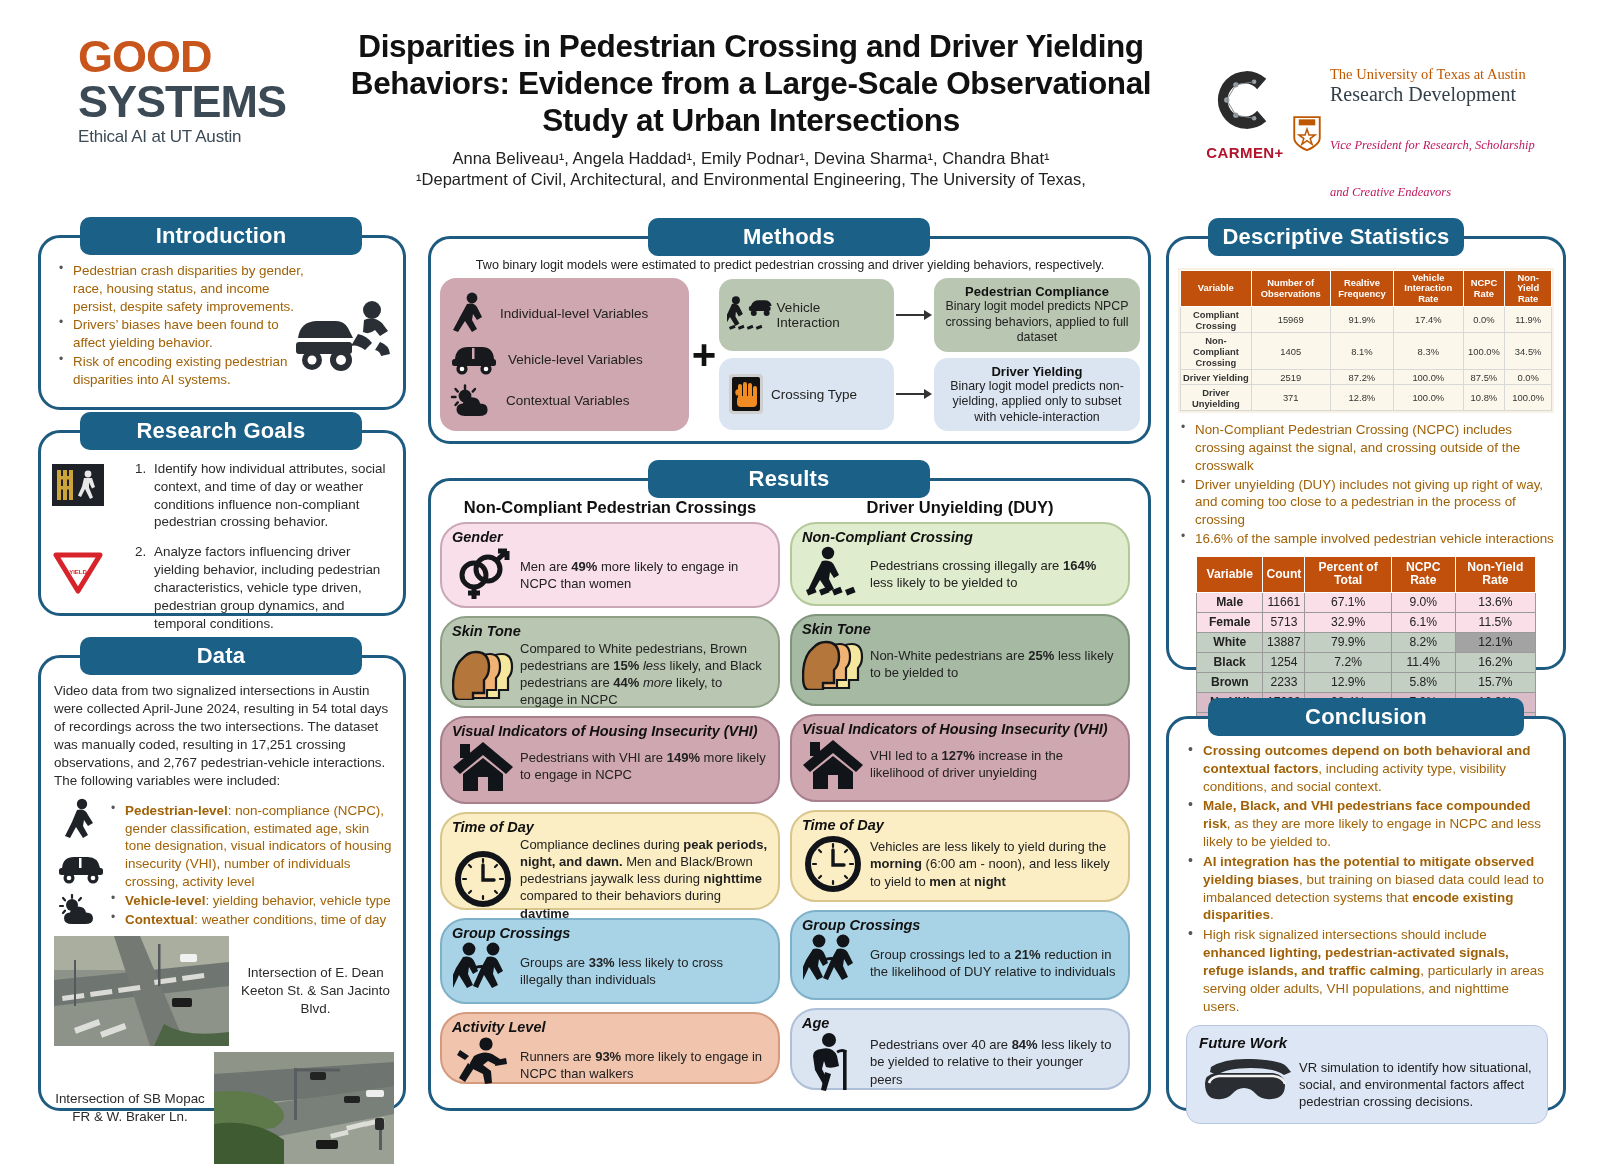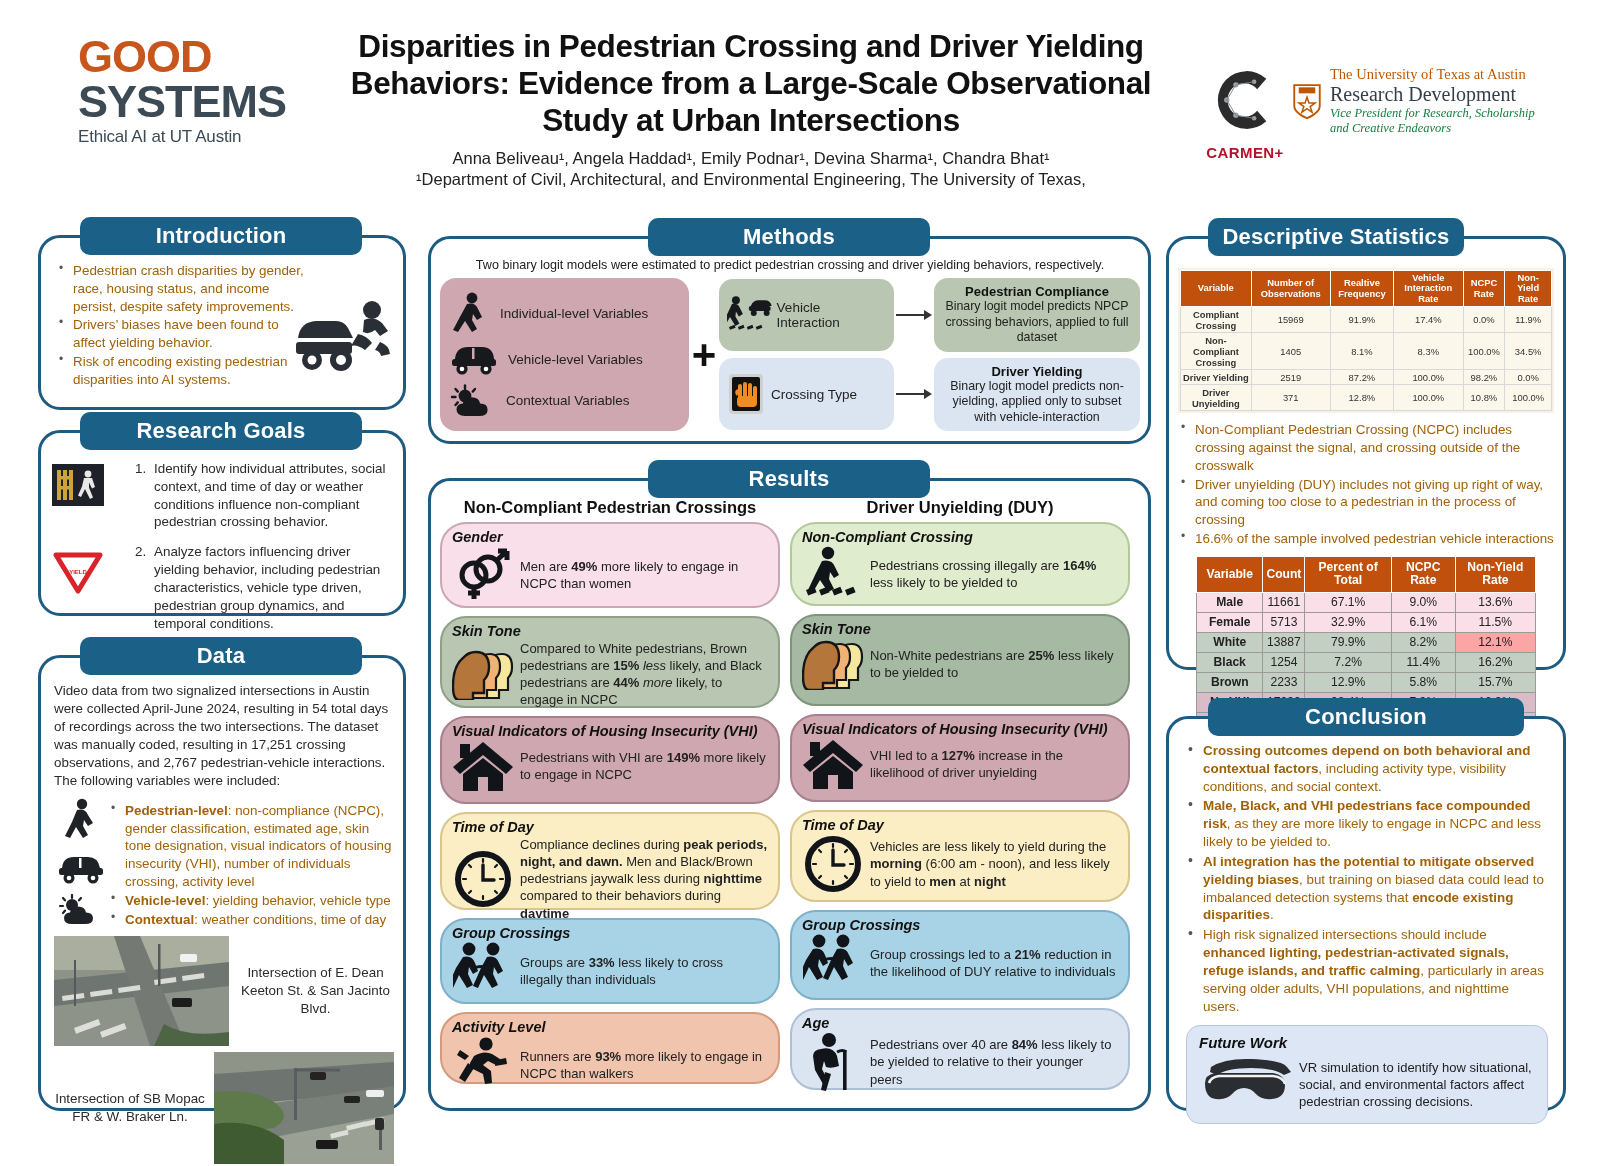--- a/index.html
+++ b/index.html
@@ -27,21 +27,21 @@
 
   .carmen { position:absolute; left:1199px; top:62px; width:92px; text-align:center; }
   .carmen-c { width:76px; height:76px; margin:0 auto; }
   .carmen-txt { font-size:15px; font-weight:bold; color:#b3132b; letter-spacing:0.4px; margin-top:2px;}
 
   .utlogo { position:absolute; left:1292px; top:66px; width:260px; display:flex; gap:8px; }
   .ut-shield { width:30px; flex:0 0 30px; }
   .ut-lines { flex:1; }
   .ut-l1 { font-family:"Liberation Serif", serif; font-size:14.5px; color:#bf5700; line-height:1.15;}
   .ut-l2 { font-family:"Liberation Serif", serif; font-size:20px; color:#333f48; line-height:1.15;}
-  .ut-l3 { font-family:"Liberation Serif", serif; font-size:12.5px; font-style:italic; color:#15803d; line-height:1.2;}
+  .ut-l3 { font-family:"Liberation Serif", serif; font-size:12.5px; font-style:italic; color:#be185d; line-height:1.2;margin-top:32px;}
 
   
   .panel { position:absolute; border:3px solid #1e5b80; border-radius:22px; background:#fff; }
   .panel-head {
     position:absolute; background:#1a6087; color:#fff; border-radius:10px;
     font-size:22px; font-weight:bold; text-align:center;
     display:flex; align-items:center; justify-content:center;
     height:38px; z-index:5; letter-spacing:0.2px;
   }
   .panel-body { position:absolute; }
@@ -644,21 +644,21 @@
             <td class="" style="background:#fbf7ea">8.1%</td>
             <td class="" style="background:#fbf7ea">8.3%</td>
             <td class="" style="background:#fbf7ea">100.0%</td>
             <td class="" style="background:#fbf7ea">34.5%</td>
           </tr>
           <tr>
             <td class="v" style="background:#fbf7ea">Driver Yielding</td>
             <td class="" style="background:#fbf7ea">2519</td>
             <td class="" style="background:#fbf7ea">87.2%</td>
             <td class="" style="background:#fbf7ea">100.0%</td>
-            <td class="" style="background:#fbf7ea">98.2%</td>
+            <td class="" style="background:#fbf7ea">87.5%</td>
             <td class="" style="background:#fbf7ea">0.0%</td>
           </tr>
           <tr>
             <td class="v" style="background:#fbf7ea">Driver Unyielding</td>
             <td class="" style="background:#fbf7ea">371</td>
             <td class="" style="background:#fbf7ea">12.8%</td>
             <td class="" style="background:#fbf7ea">100.0%</td>
             <td class="" style="background:#fbf7ea">10.8%</td>
             <td class="" style="background:#fbf7ea">100.0%</td>
           </tr>
@@ -692,21 +692,21 @@
             <td class="" style="background:#fadfe8">5713</td>
             <td class="" style="background:#fadfe8">32.9%</td>
             <td class="" style="background:#fadfe8">6.1%</td>
             <td class="" style="background:#fadfe8">11.5%</td>
           </tr>
           <tr>
             <td class="v" style="background:#c3cfc2">White</td>
             <td class="" style="background:#c3cfc2">13887</td>
             <td class="" style="background:#c3cfc2">79.9%</td>
             <td class="" style="background:#c3cfc2">8.2%</td>
-            <td class="" style="background:#fca5a5">12.1%</td>
+            <td class="" style="background:#a3a3a3">12.1%</td>
           </tr>
           <tr>
             <td class="v" style="background:#c3cfc2">Black</td>
             <td class="" style="background:#c3cfc2">1254</td>
             <td class="" style="background:#c3cfc2">7.2%</td>
             <td class="" style="background:#c3cfc2">11.4%</td>
             <td class="" style="background:#c3cfc2">16.2%</td>
           </tr>
           <tr>
             <td class="v" style="background:#c3cfc2">Brown</td>

